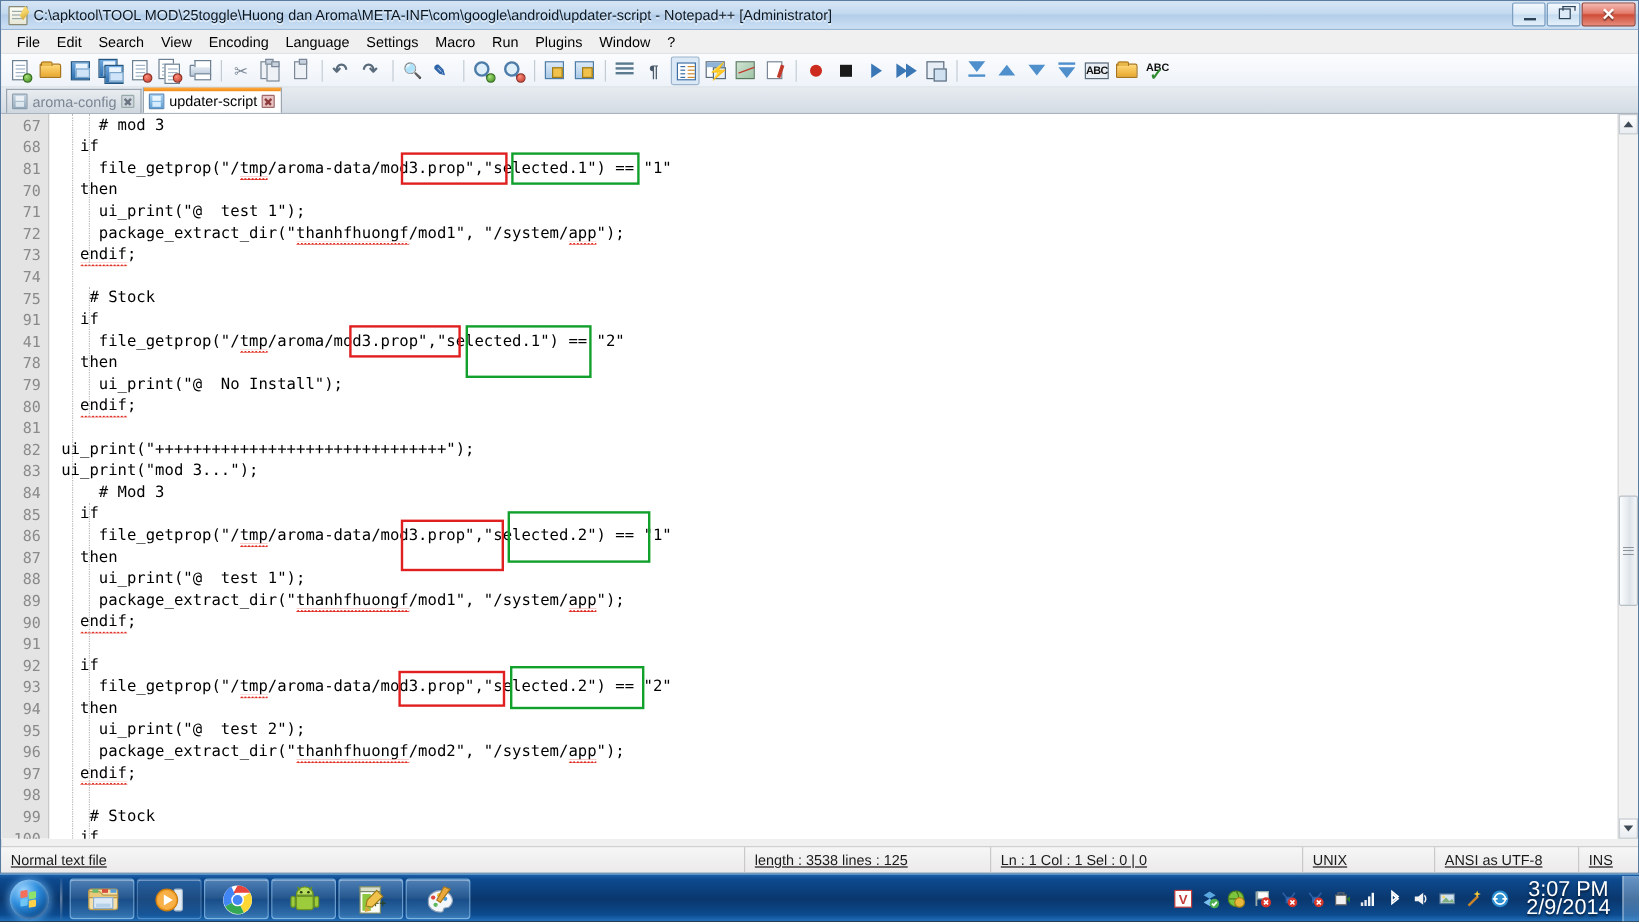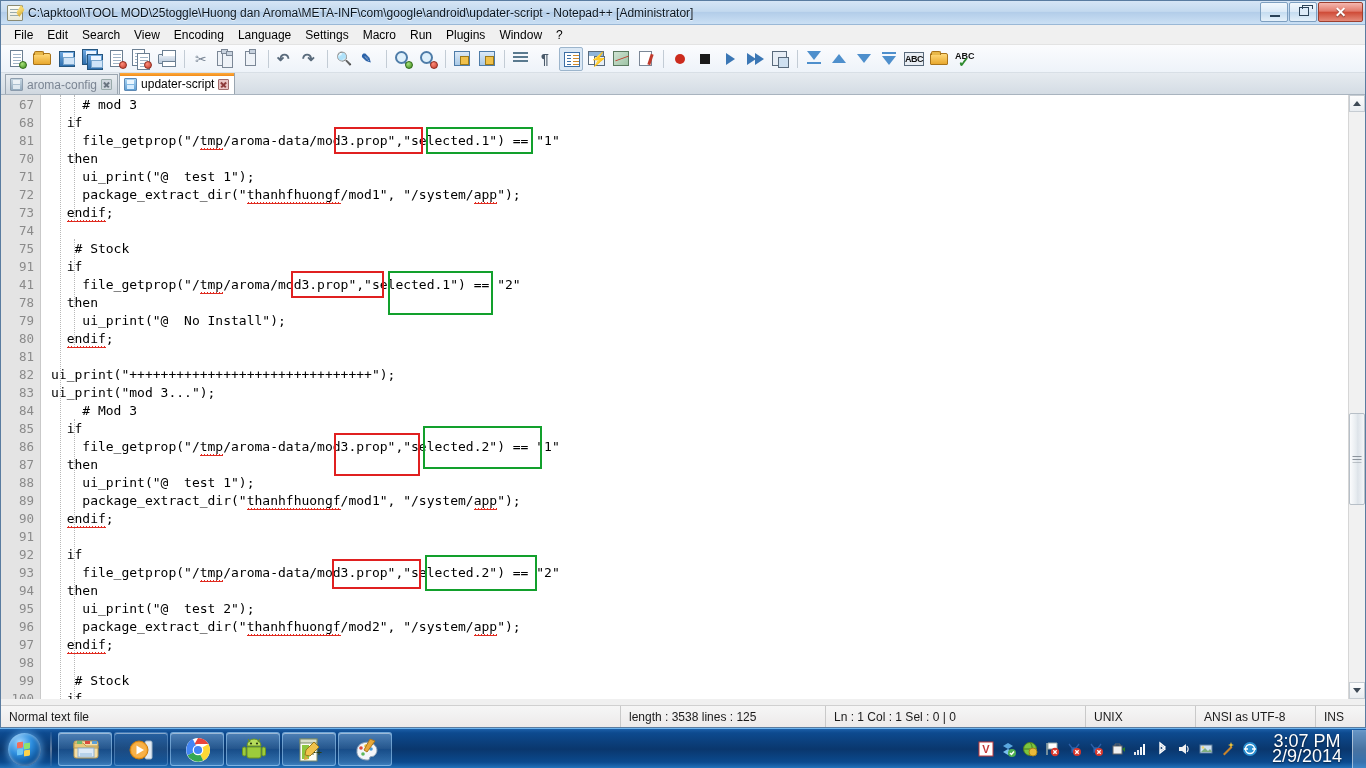--- a/index.html
+++ b/index.html
@@ -252,21 +252,21 @@
 
   
   .statusbar {
     position: absolute; left: 0; right: 0; bottom: 0; height: 22px;
     background: linear-gradient(to bottom,#f6f6f6,#eceaea);
     border-top: 1px solid #d0d0d0;
     display: flex; align-items: center; font-size: 12px; color: #1a1a1a;
   }
   .st-cell {
     height: 100%; display: flex; align-items: center; padding: 0 8px;
-    border-right: 1px solid #c9c9c9; white-space: nowrap;
+    border-right: 1px solid #c9c9c9; white-space: nowrap; text-decoration: underline;
   }
   .st-cell:last-child { border-right: none; }
 
   
   .taskbar {
     position: absolute; left: 0; bottom: 0; width: 1366px; height: 40px;
     background: linear-gradient(to bottom, #1c5fa8 0%, #0d4a8f 10%, #0a376d 52%, #0b4a8e 85%, #2272bb 100%);
     border-top: 1px solid #6fb4ee;
     display: flex; align-items: center;
   }

